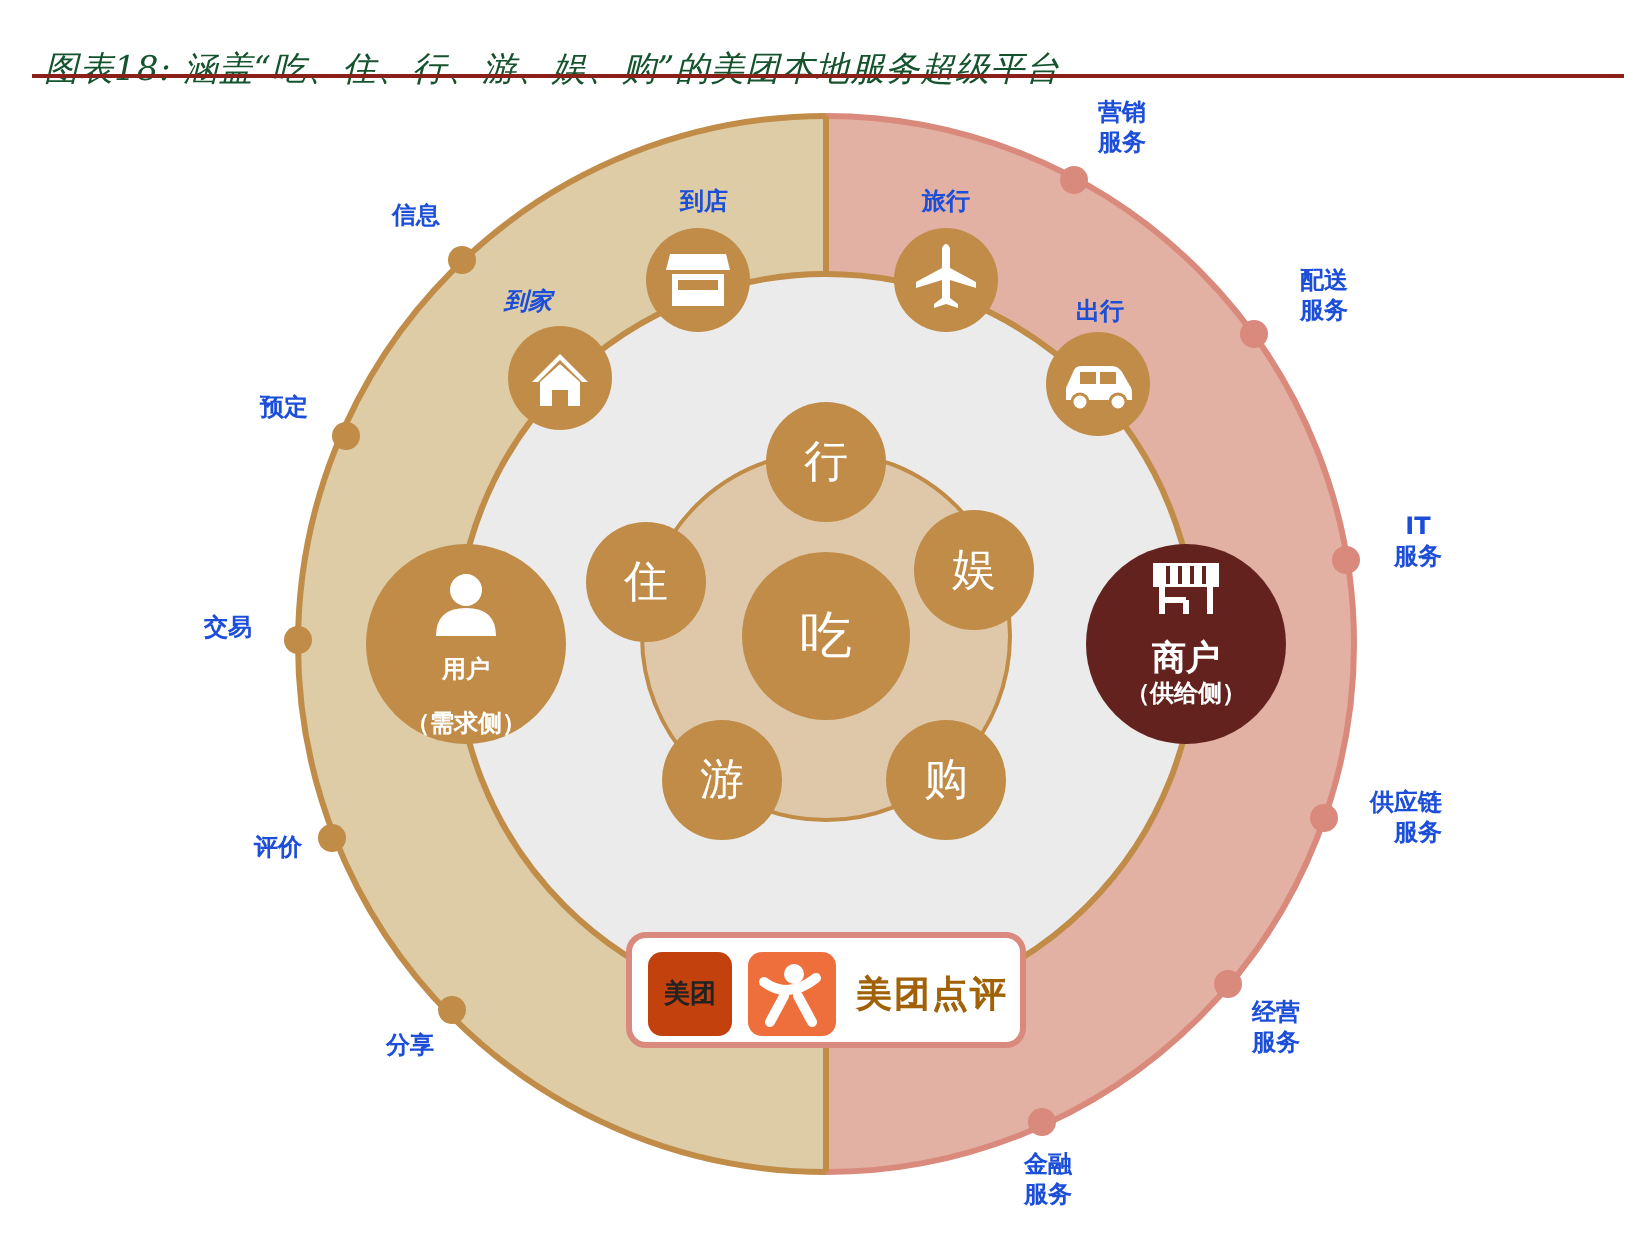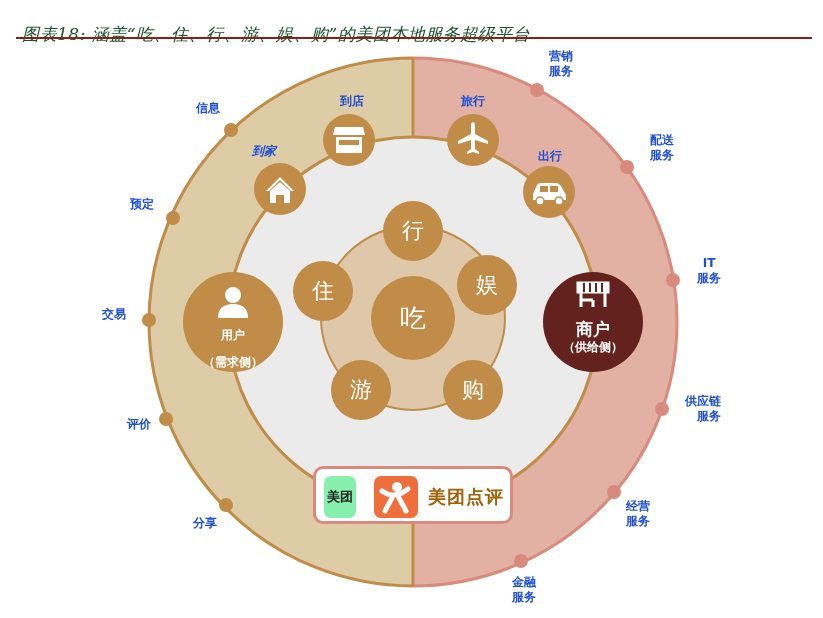--- a/index.html
+++ b/index.html
@@ -3,21 +3,21 @@
 <meta charset="utf-8">
 <style>
   html,body{margin:0;padding:0;background:#ffffff;}
   body{width:823px;height:618px;position:relative;overflow:hidden;font-family:"DejaVu Serif","Liberation Serif",serif;}
   .title{position:absolute;left:22px;top:7px;font-size:17px;font-style:italic;color:#14532d;letter-spacing:0.5px;white-space:nowrap;margin-top:16px;}
   .rule{position:absolute;left:16px;top:37px;width:796px;height:2px;background:#8b1f1a;}
   svg.diagram{position:absolute;left:0;top:0;}
   .lbl{position:absolute;font-family:"DejaVu Sans","Liberation Sans",sans-serif;font-weight:bold;font-size:12px;color:#1d4ed8;line-height:15px;text-align:center;white-space:nowrap;transform:translate(-50%,-50%);}
   .node-txt{position:absolute;font-family:"DejaVu Sans","Liberation Sans",sans-serif;color:#fff;text-align:center;white-space:nowrap;transform:translate(-50%,-50%);}
   .brand{position:absolute;left:313px;top:466px;width:200px;height:58px;background:#fff;border:3px solid #d98a7c;border-radius:10px;box-sizing:border-box;}
-  .mt-logo{position:absolute;left:8px;top:7px;width:32px;height:42px;background:#86efac;border-radius:7px;font-family:"DejaVu Sans",sans-serif;font-size:13px;font-weight:bold;color:#222;display:flex;align-items:center;justify-content:center;}
+  .mt-logo{position:absolute;left:8px;top:7px;width:42px;height:42px;background:#c2410c;border-radius:7px;font-family:"DejaVu Sans",sans-serif;font-size:13px;font-weight:bold;color:#222;display:flex;align-items:center;justify-content:center;}
   .dp-logo{position:absolute;left:58px;top:7px;width:44px;height:42px;background:#ee6f3c;border-radius:7px;}
   .brand-name{position:absolute;left:112px;top:16px;font-family:"DejaVu Serif",serif;font-size:18px;font-weight:bold;color:#a16207;letter-spacing:1px;}
 </style>
 </head>
 <body>
 
 <div class="title">图表18: 涵盖“吃、住、行、游、娱、购”的美团本地服务超级平台</div>
 <div class="rule"></div>
 
 <svg class="diagram" width="823" height="618" viewBox="0 0 823 618">

